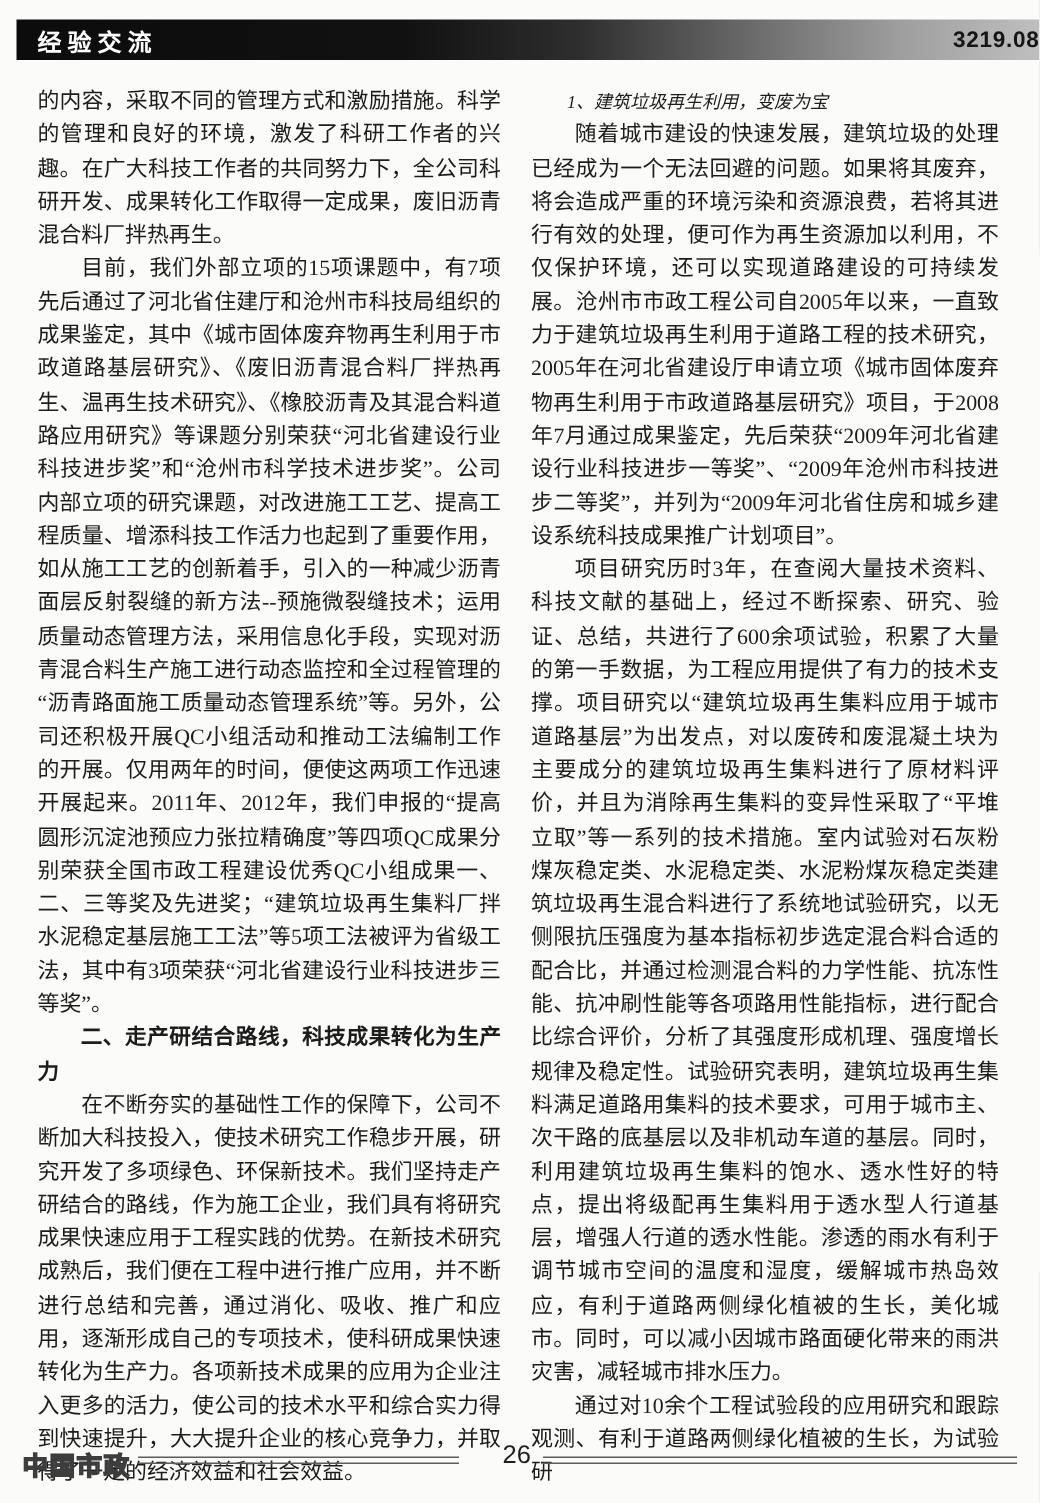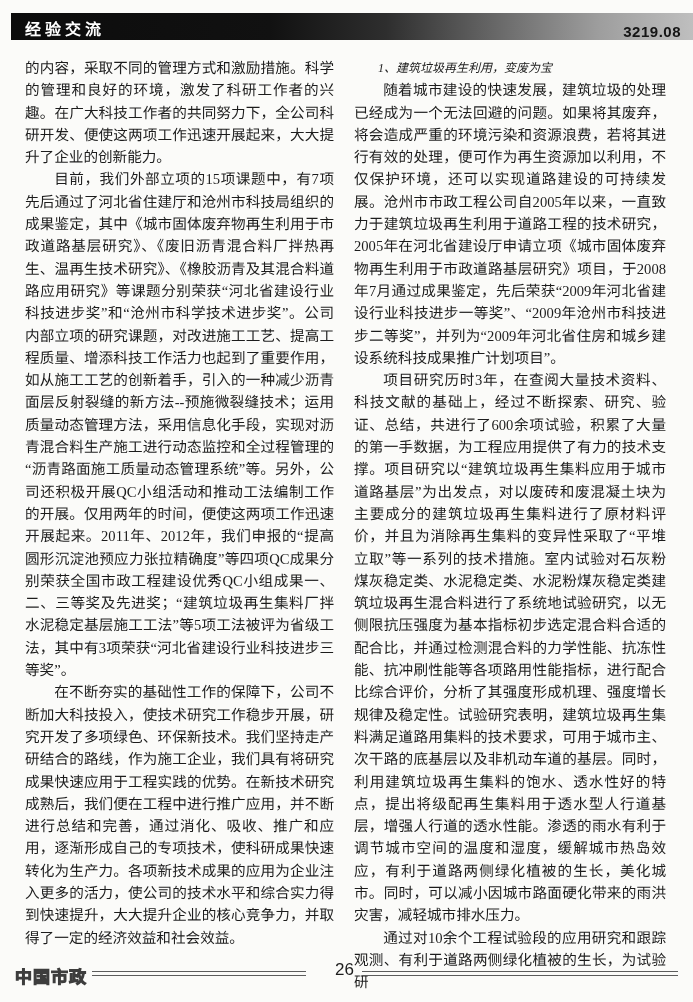--- a/index.html
+++ b/index.html
@@ -6,22 +6,22 @@
   .page {
     position:relative; width:693px; height:1002px; margin:0 auto;
     background:#fbfbf9; overflow:hidden;
     font-family:"Liberation Serif","DejaVu Serif",serif;
     color:#1c1c1c;
   }
   
   .header-bar {
     position:absolute; left:11px; top:13px; width:682px; height:27px;
     background:linear-gradient(90deg,#0c0c0c 0%,#111 38%,#2e2e2e 55%,#6b6b6b 72%,#9d9d9d 86%,#bfbfbf 100%);
-    display:flex; align-items:flex-end; justify-content:space-between;
-    padding:0 12px 0 14px; box-sizing:border-box;
+    display:flex; align-items:center; justify-content:space-between;
+    padding:0 0 0 14px; box-sizing:border-box;
   }
   .section-label {
     color:#ffffff; font-weight:bold; font-size:16px; letter-spacing:4px;
     font-family:"Liberation Sans","DejaVu Sans",sans-serif;
   }
   .issue-label {
     color:#151515; font-weight:bold; font-size:15px; letter-spacing:0.5px;
     font-family:"Liberation Sans","DejaVu Sans",sans-serif;
   }
   
@@ -62,22 +62,23 @@
 <body>
 
 <div class="page">
 
   <div class="header-bar">
     <span class="section-label">经验交流</span>
     <span class="issue-label">3219.08</span>
   </div>
 
   <div class="col col-left">
-    <p>的内容，采取不同的管理方式和激励措施。科学的管理和良好的环境，激发了科研工作者的兴趣。在广大科技工作者的共同努力下，全公司科研开发、便使这两项工作迅速开展起来，大大提升了企业的创新能力。</p>
+    <p>的内容，采取不同的管理方式和激励措施。科学的管理和良好的环境，激发了科研工作者的兴趣。在广大科技工作者的共同努力下，全公司科研开发、成果转化工作取得一定成果，废旧沥青混合料厂拌热再生。</p>
     <p class="indent">目前，我们外部立项的15项课题中，有7项先后通过了河北省住建厅和沧州市科技局组织的成果鉴定，其中《城市固体废弃物再生利用于市政道路基层研究》、《废旧沥青混合料厂拌热再生、温再生技术研究》、《橡胶沥青及其混合料道路应用研究》等课题分别荣获“河北省建设行业科技进步奖”和“沧州市科学技术进步奖”。公司内部立项的研究课题，对改进施工工艺、提高工程质量、增添科技工作活力也起到了重要作用，如从施工工艺的创新着手，引入的一种减少沥青面层反射裂缝的新方法--预施微裂缝技术；运用质量动态管理方法，采用信息化手段，实现对沥青混合料生产施工进行动态监控和全过程管理的“沥青路面施工质量动态管理系统”等。另外，公司还积极开展QC小组活动和推动工法编制工作的开展。仅用两年的时间，便使这两项工作迅速开展起来。2011年、2012年，我们申报的“提高圆形沉淀池预应力张拉精确度”等四项QC成果分别荣获全国市政工程建设优秀QC小组成果一、二、三等奖及先进奖；“建筑垃圾再生集料厂拌水泥稳定基层施工工法”等5项工法被评为省级工法，其中有3项荣获“河北省建设行业科技进步三等奖”。</p>
+    <p class="h-bold">二、走产研结合路线，科技成果转化为生产力</p>
     <p class="indent">在不断夯实的基础性工作的保障下，公司不断加大科技投入，使技术研究工作稳步开展，研究开发了多项绿色、环保新技术。我们坚持走产研结合的路线，作为施工企业，我们具有将研究成果快速应用于工程实践的优势。在新技术研究成熟后，我们便在工程中进行推广应用，并不断进行总结和完善，通过消化、吸收、推广和应用，逐渐形成自己的专项技术，使科研成果快速转化为生产力。各项新技术成果的应用为企业注入更多的活力，使公司的技术水平和综合实力得到快速提升，大大提升企业的核心竞争力，并取得了一定的经济效益和社会效益。</p>
   </div>
 
   <div class="col col-right">
     <p class="h-kai">1、建筑垃圾再生利用，变废为宝</p>
     <p class="indent">随着城市建设的快速发展，建筑垃圾的处理已经成为一个无法回避的问题。如果将其废弃，将会造成严重的环境污染和资源浪费，若将其进行有效的处理，便可作为再生资源加以利用，不仅保护环境，还可以实现道路建设的可持续发展。沧州市市政工程公司自2005年以来，一直致力于建筑垃圾再生利用于道路工程的技术研究，2005年在河北省建设厅申请立项《城市固体废弃物再生利用于市政道路基层研究》项目，于2008年7月通过成果鉴定，先后荣获“2009年河北省建设行业科技进步一等奖”、“2009年沧州市科技进步二等奖”，并列为“2009年河北省住房和城乡建设系统科技成果推广计划项目”。</p>
     <p class="indent">项目研究历时3年，在查阅大量技术资料、科技文献的基础上，经过不断探索、研究、验证、总结，共进行了600余项试验，积累了大量的第一手数据，为工程应用提供了有力的技术支撑。项目研究以“建筑垃圾再生集料应用于城市道路基层”为出发点，对以废砖和废混凝土块为主要成分的建筑垃圾再生集料进行了原材料评价，并且为消除再生集料的变异性采取了“平堆立取”等一系列的技术措施。室内试验对石灰粉煤灰稳定类、水泥稳定类、水泥粉煤灰稳定类建筑垃圾再生混合料进行了系统地试验研究，以无侧限抗压强度为基本指标初步选定混合料合适的配合比，并通过检测混合料的力学性能、抗冻性能、抗冲刷性能等各项路用性能指标，进行配合比综合评价，分析了其强度形成机理、强度增长规律及稳定性。试验研究表明，建筑垃圾再生集料满足道路用集料的技术要求，可用于城市主、次干路的底基层以及非机动车道的基层。同时，利用建筑垃圾再生集料的饱水、透水性好的特点，提出将级配再生集料用于透水型人行道基层，增强人行道的透水性能。渗透的雨水有利于调节城市空间的温度和湿度，缓解城市热岛效应，有利于道路两侧绿化植被的生长，美化城市。同时，可以减小因城市路面硬化带来的雨洪灾害，减轻城市排水压力。</p>
     <p class="indent">通过对10余个工程试验段的应用研究和跟踪观测、有利于道路两侧绿化植被的生长，为试验研</p>
   </div>
 

